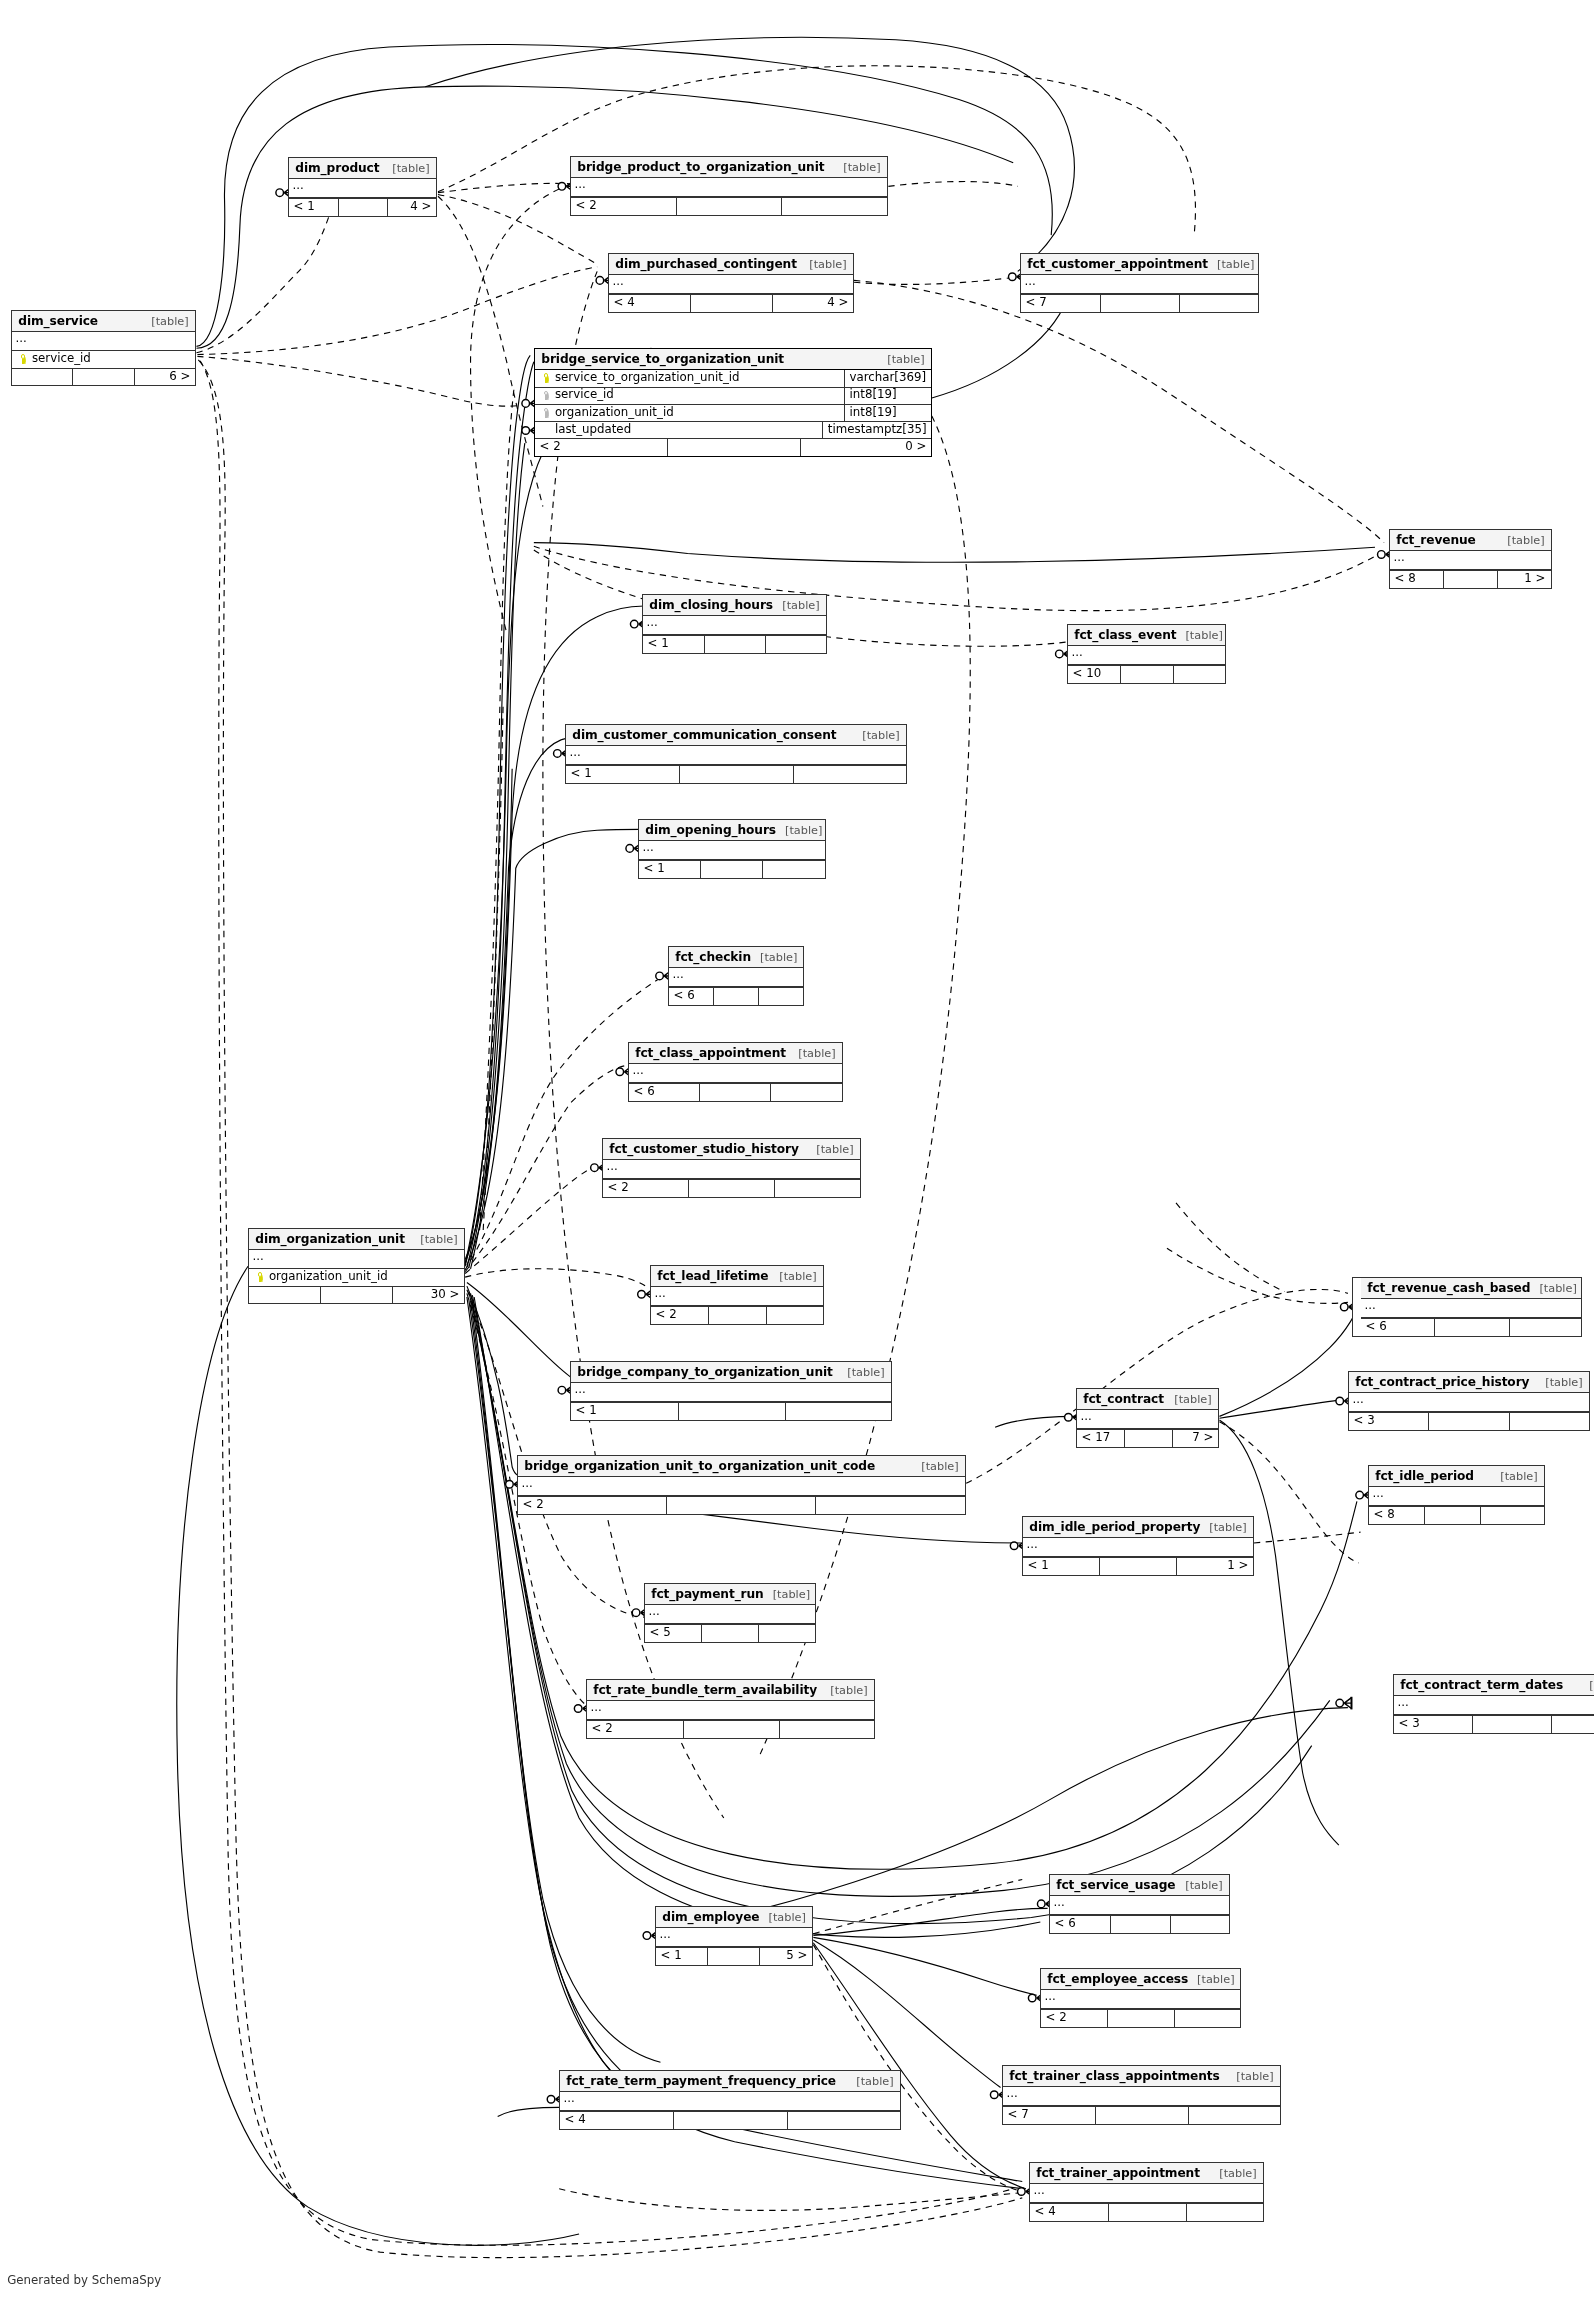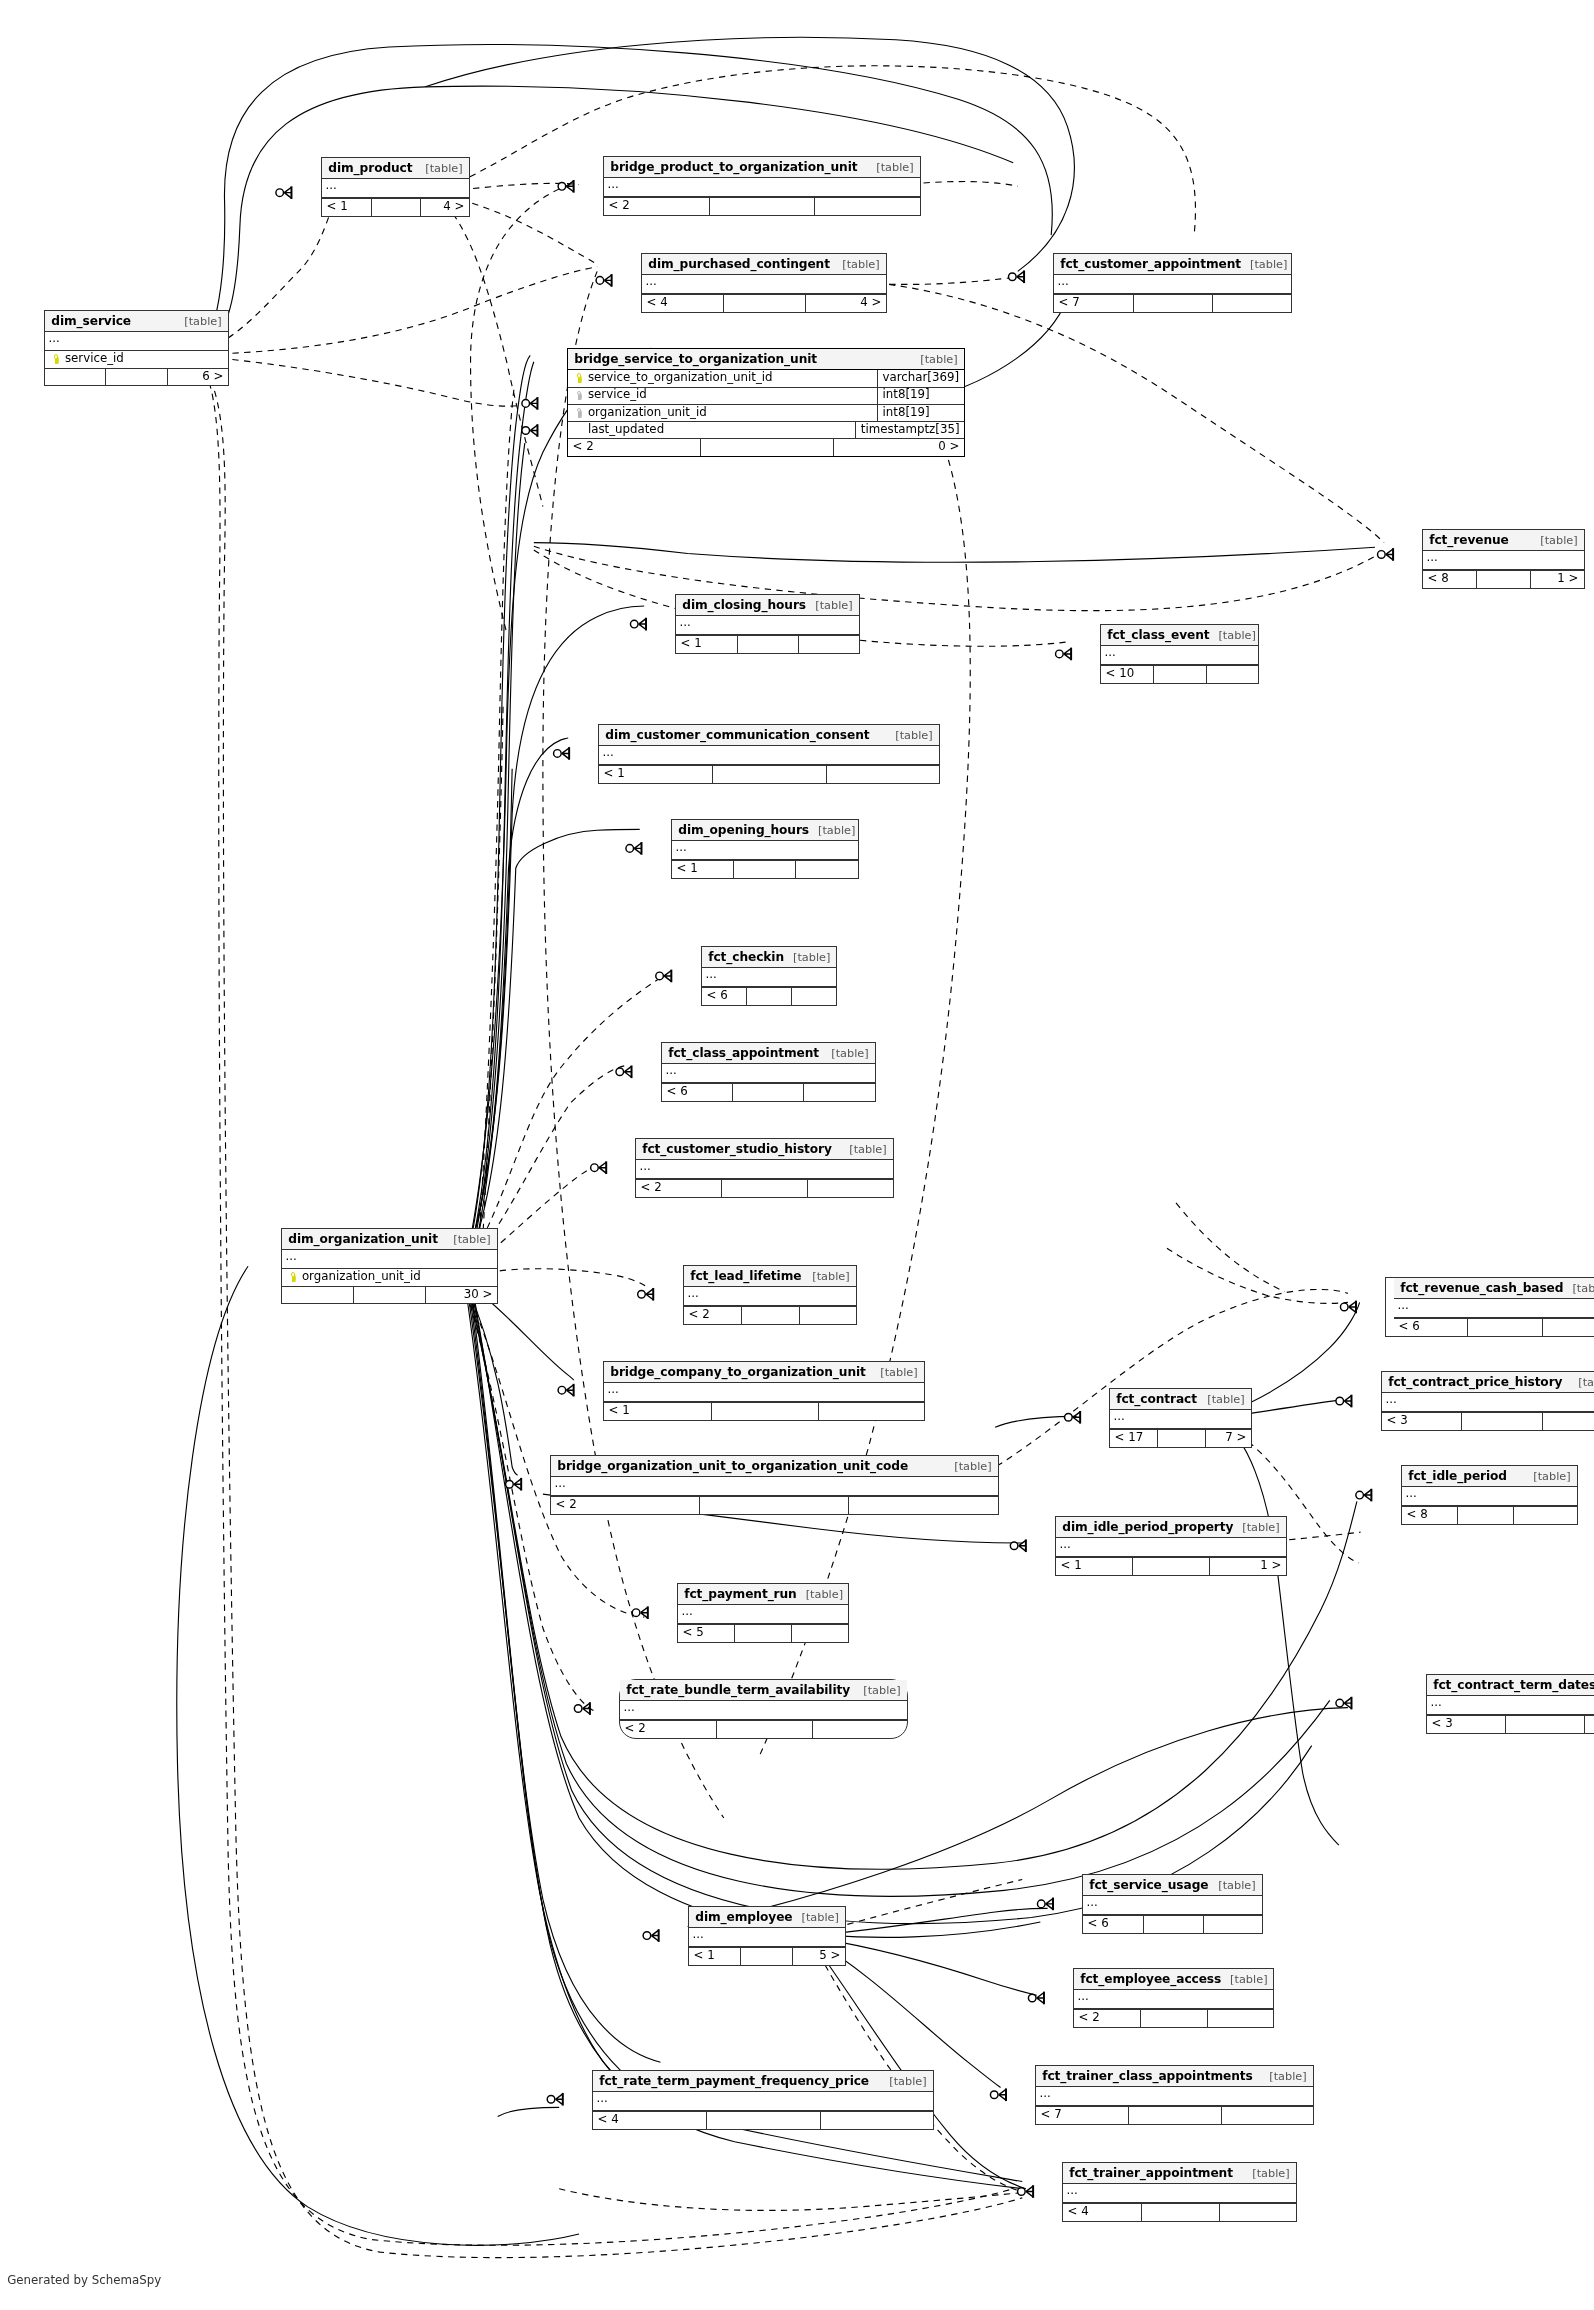--- a/index.html
+++ b/index.html
@@ -27,21 +27,20 @@
     pointer-events: none;
   }
   .node {
     position: absolute;
     box-sizing: border-box;
     border: 0.9px solid #333333;
     background: #ffffff;
     font-size: 12.2px;
     line-height: 1.15;
     z-index: 5;
-    margin-left: 33px;
   }
   .node.focus {
     border: 1.8px solid #000000;
   }
   .n-head {
     background: #f4f4f4;
     border-bottom: 0.9px solid #333333;
     display: flex;
     align-items: baseline;
     justify-content: space-between;
@@ -653,21 +652,21 @@
       </div>
       <div class="n-body">
         <div class="n-ellipsis">...</div>
       </div>
       <div class="n-foot">
         <div class="fc l" style="width:57px">&lt; 5</div>
         <div class="fc l" style="width:57px"></div>
         <div class="fc r" style="width:56px"></div>
       </div>
     </div>
-    <div class="node" style="left: 586px; top: 1679px; width: 289px; border-radius: 17px;">
+    <div class="node" style="left: 586px; top: 1679px; width: 289px;">
       <div class="n-head">
         <span class="n-title">fct_rate_bundle_term_availability</span>
         <span class="n-tag">[table]</span>
       </div>
       <div class="n-body">
         <div class="n-ellipsis">...</div>
       </div>
       <div class="n-foot">
         <div class="fc l" style="width:97px">&lt; 2</div>
         <div class="fc l" style="width:97px"></div>

